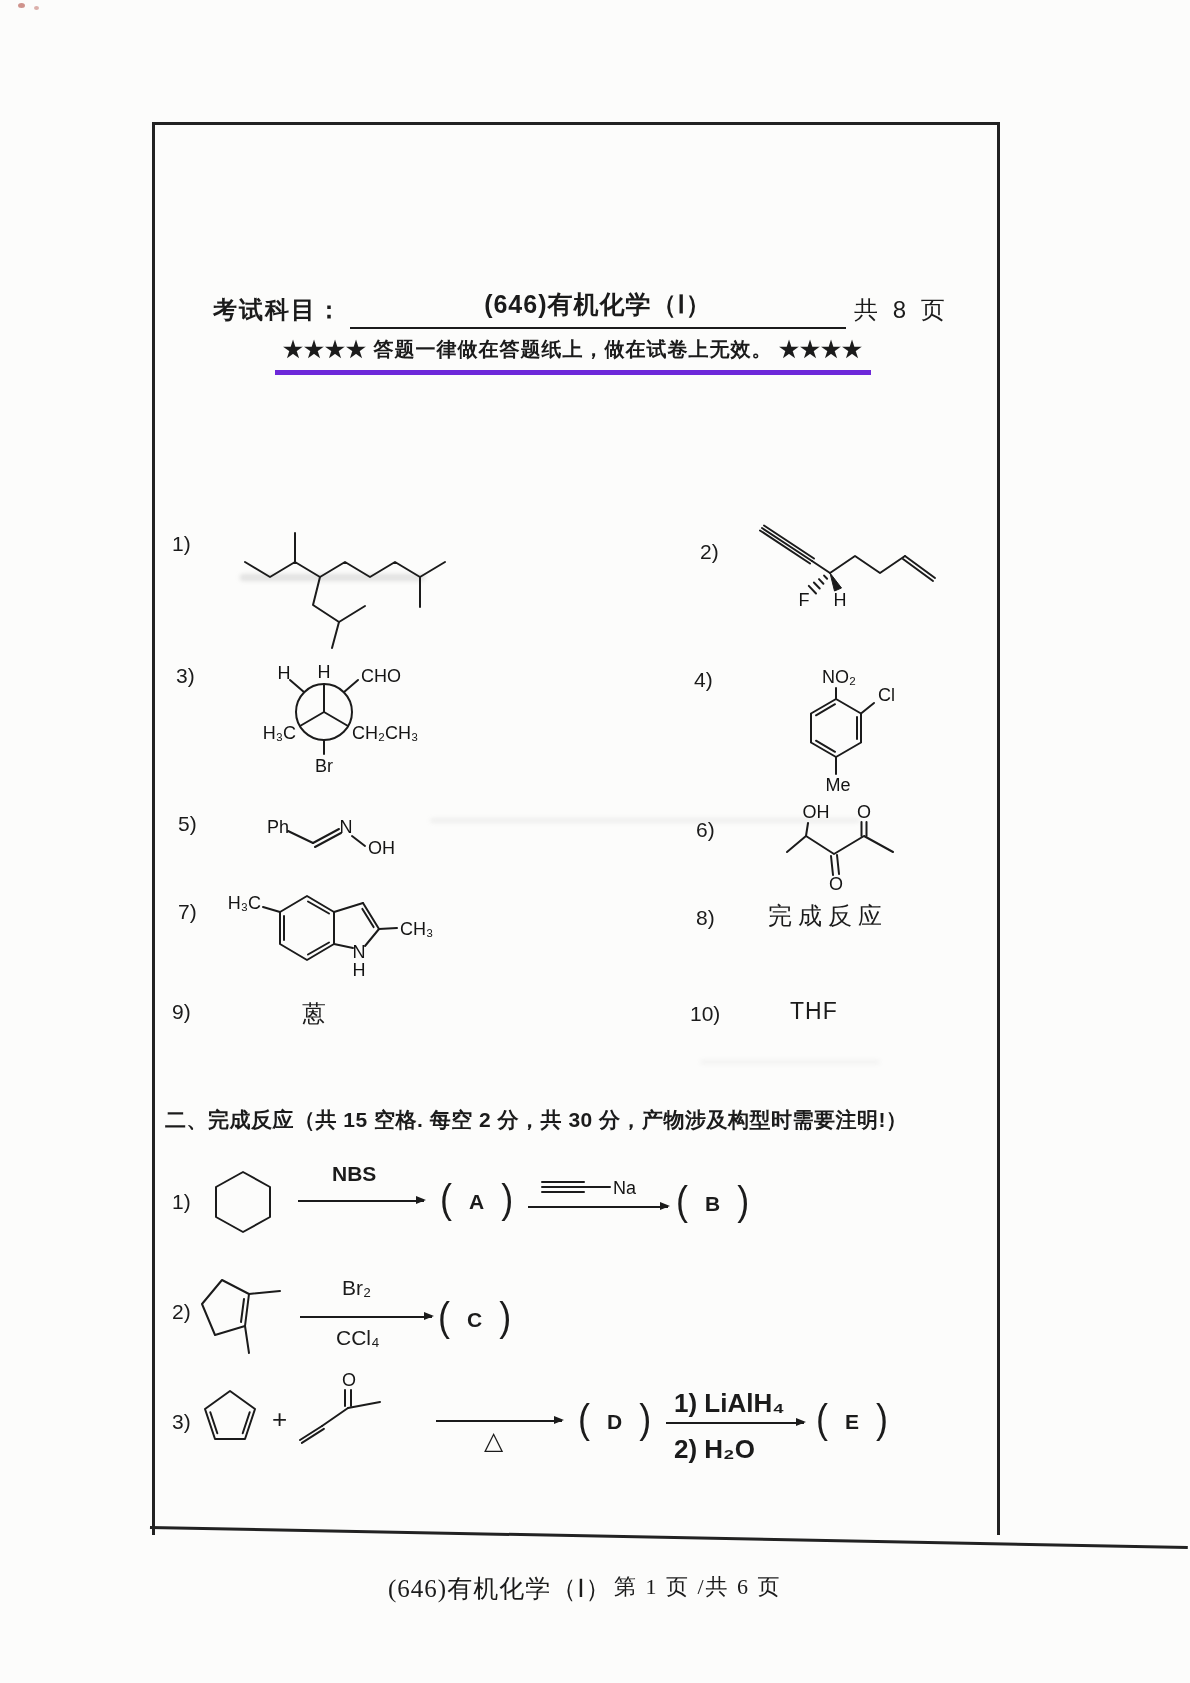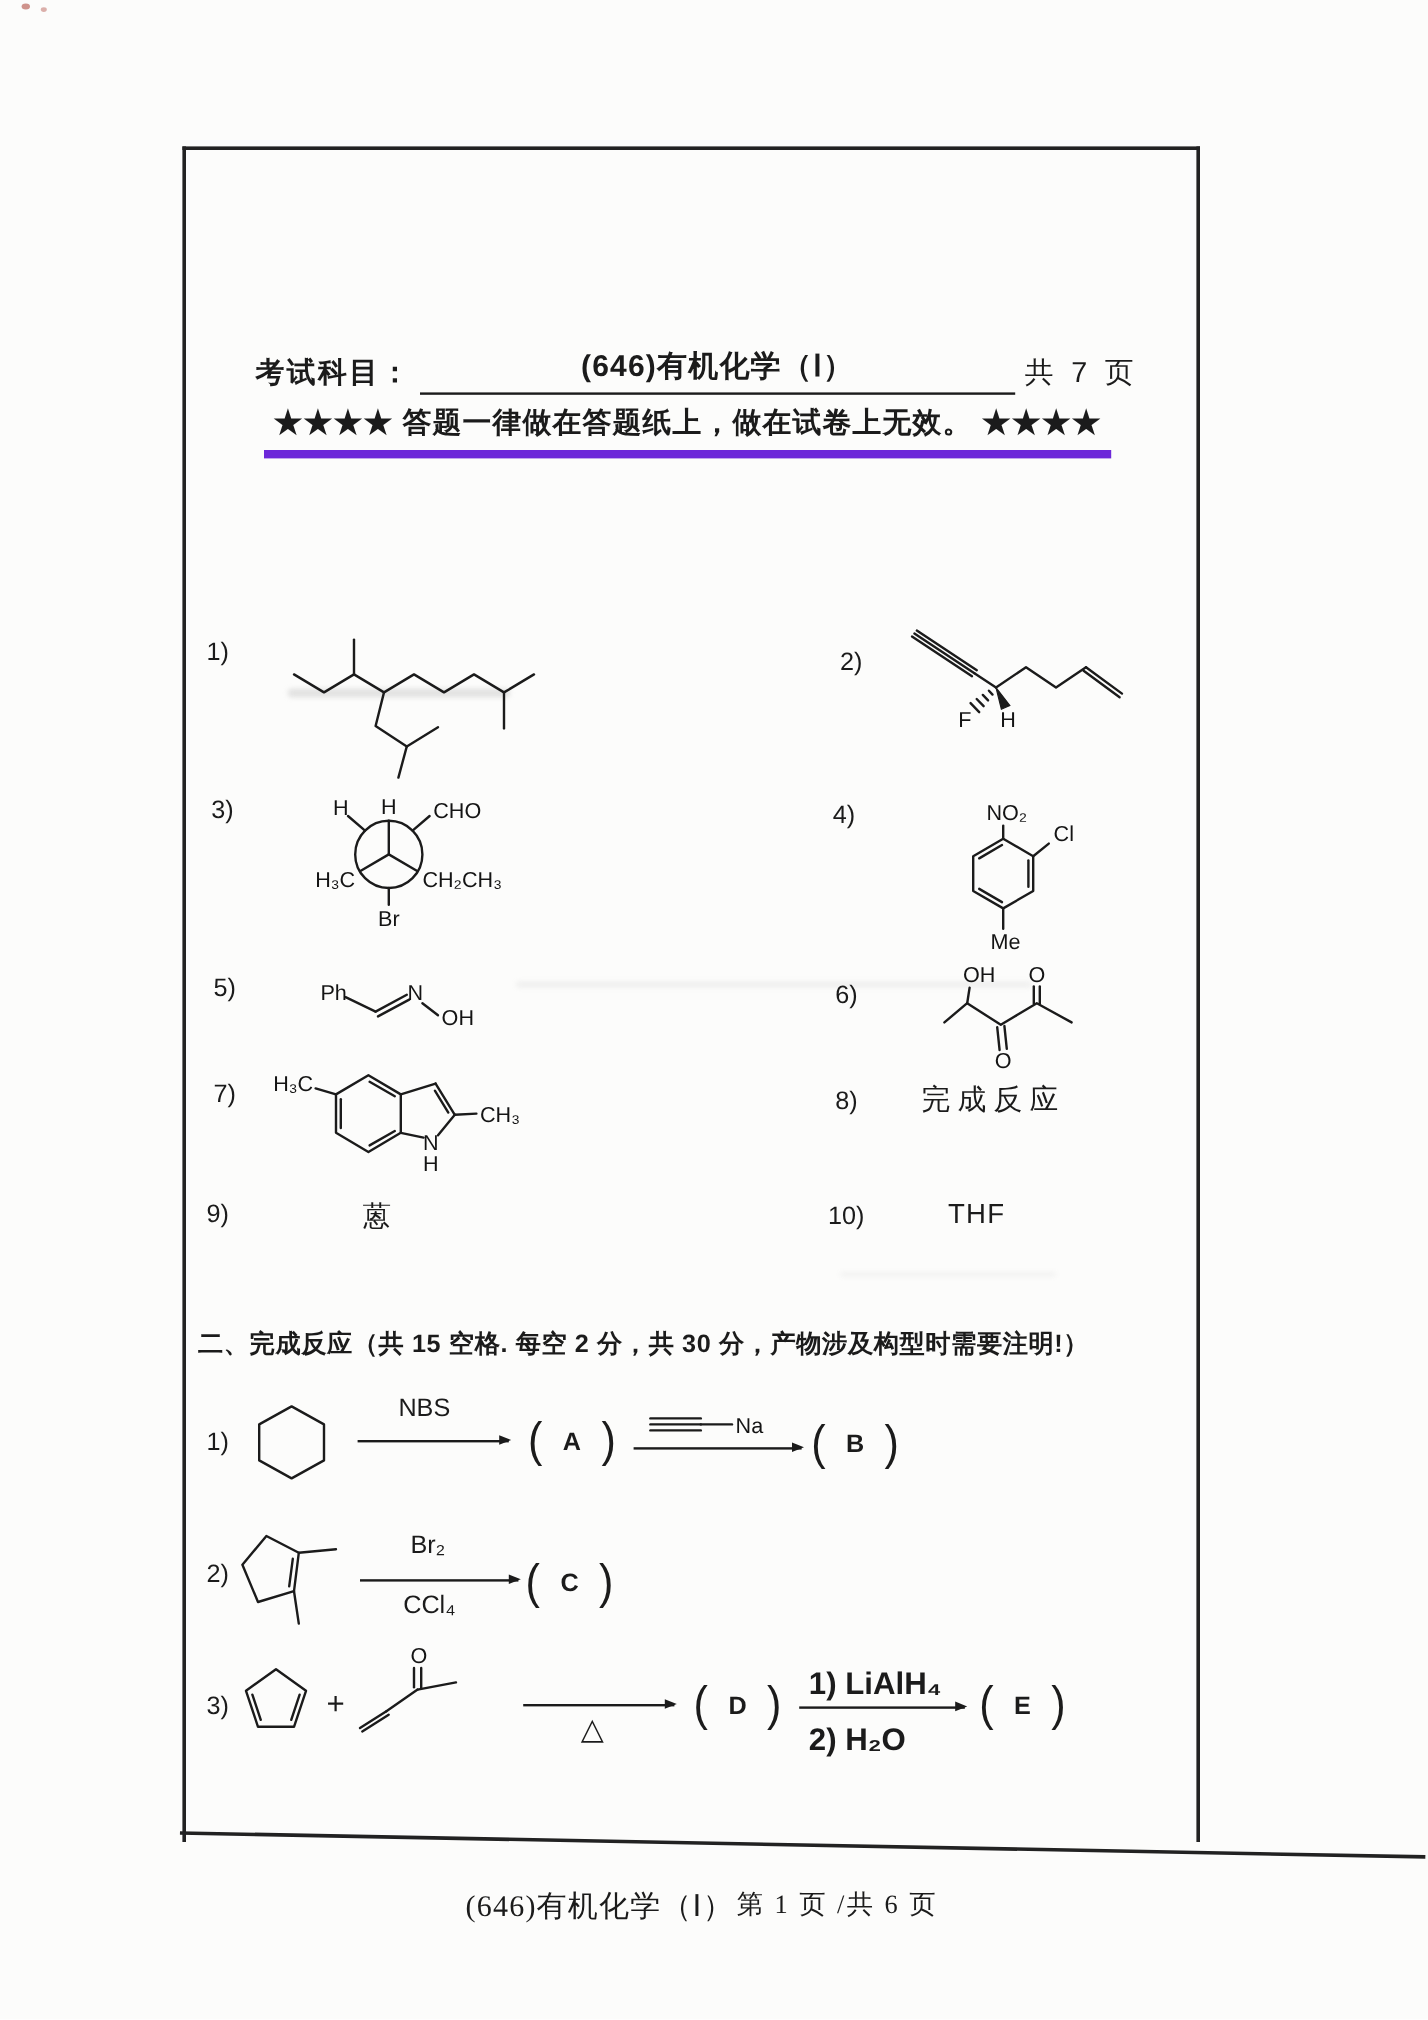--- a/index.html
+++ b/index.html
@@ -13,22 +13,22 @@
                 transform:rotate(1.1deg);transform-origin:left top;}
   
   .univ{left:152px;top:160px;width:842px;text-align:center;font-size:27px;font-weight:bold;letter-spacing:4px;}
   .examtitle{left:152px;top:199px;width:842px;text-align:center;font-size:27px;letter-spacing:2px;
              font-family:"Liberation Serif",serif;}
   .subj-label{left:213px;top:294px;font-size:24px;font-weight:600;letter-spacing:2px;}
   .subj-line{left:350px;top:288px;width:496px;text-align:center;border-bottom:2px solid #1b1b1b;
              padding-bottom:6px;font-size:25px;font-weight:bold;letter-spacing:1px;}
   .pages-note{left:854px;top:294px;font-size:24px;letter-spacing:4px;}
   .stars-row{left:152px;top:336px;width:842px;text-align:center;}
-  .stars-row .inner{display:inline-block;border-bottom:7px solid #6d28d9;padding:0 8px 7px 8px;
-                    font-size:24px;font-weight:bold;letter-spacing:1px;text-align:right;}
+  .stars-row .inner{display:inline-block;border-bottom:5px solid #6d28d9;padding:0 8px 7px 8px;
+                    font-size:20px;font-weight:bold;letter-spacing:1px;text-align:right;}
   
   .sec-head{font-size:21px;font-weight:bold;letter-spacing:.5px;}
   
   .qnum{font-size:21px;}
   .cjk-answer{font-size:24px;letter-spacing:6px;}
   .plain-answer{font-size:23px;letter-spacing:1px;}
   
   .arrow{position:absolute;height:0;border-top:2.4px solid #1b1b1b;}
   .arrow::after{content:"";position:absolute;right:-2px;top:-5.6px;width:0;height:0;
                 border-left:10px solid #1b1b1b;border-top:4.4px solid transparent;border-bottom:4.4px solid transparent;}
@@ -60,21 +60,21 @@
   <div class="speck" style="left:34px;top:6px;width:5px;height:4px;background:rgba(170,60,50,.4);"></div>
   <div class="streak" style="left:240px;top:574px;width:185px;height:7px;"></div>
   <div class="streak" style="left:430px;top:818px;width:430px;height:5px;opacity:.5;"></div>
   <div class="streak" style="left:700px;top:1060px;width:180px;height:4px;opacity:.4;"></div>
 
   <div class="frame"></div>
   <div class="frame-bottom"></div>
 
   <div class="abs subj-label">考试科目：</div>
   <div class="abs subj-line">(646)有机化学（Ⅰ）</div>
-  <div class="abs pages-note">共 7 页</div>
+  <div class="abs pages-note">共 8 页</div>
   <div class="abs stars-row">
     <span class="inner">
       <span>★★★★</span>
       <span>答题一律做在答题纸上，做在试卷上无效。</span>
       <span>★★★★</span>
     </span>
   </div>
 
 
   <div class="abs qnum" style="left:172px;top:532px;">1)</div>
@@ -187,21 +187,21 @@
   <div class="abs cjk-answer" style="left:768px;top:900px;">完成反应</div>
   <div class="abs cjk-answer" style="left:302px;top:998px;">蒽</div>
   <div class="abs plain-answer" style="left:790px;top:998px;">THF</div>
 
   <div class="abs sec-head" style="left:165px;top:1106px;width:810px;">二、完成反应（共 15 空格. 每空 2 分，共 30 分，产物涉及构型时需要注明!）</div>
 
   <div class="abs qnum" style="left:172px;top:1190px;">1)</div>
   <svg class="chem" style="left:210px;top:1164px;" width="70" height="76" viewBox="0 0 70 76">
     <polygon class="ring" points="33,8 60,23 60,53 33,68 6,53 6,23"></polygon>
   </svg>
-  <div class="rx-label" style="left:332px;top:1162px;">NBS</div>
+  <div class="rx-label" style="left:332px;top:1162px;font-weight:bold;">NBS</div>
   <div class="arrow" style="left:298px;top:1200px;width:126px;"></div>
   <div class="blank" style="left:440px;top:1178px;">
     <span class="par">(</span>
     <span class="bl">A</span>
     <span class="par">)</span>
   </div>
   <svg class="chem" style="left:538px;top:1174px;" width="120" height="26" viewBox="0 0 120 26">
     <line x1="4" y1="8" x2="46" y2="8"></line>
     <line x1="4" y1="13" x2="46" y2="13"></line>
     <line x1="4" y1="18" x2="46" y2="18"></line>

